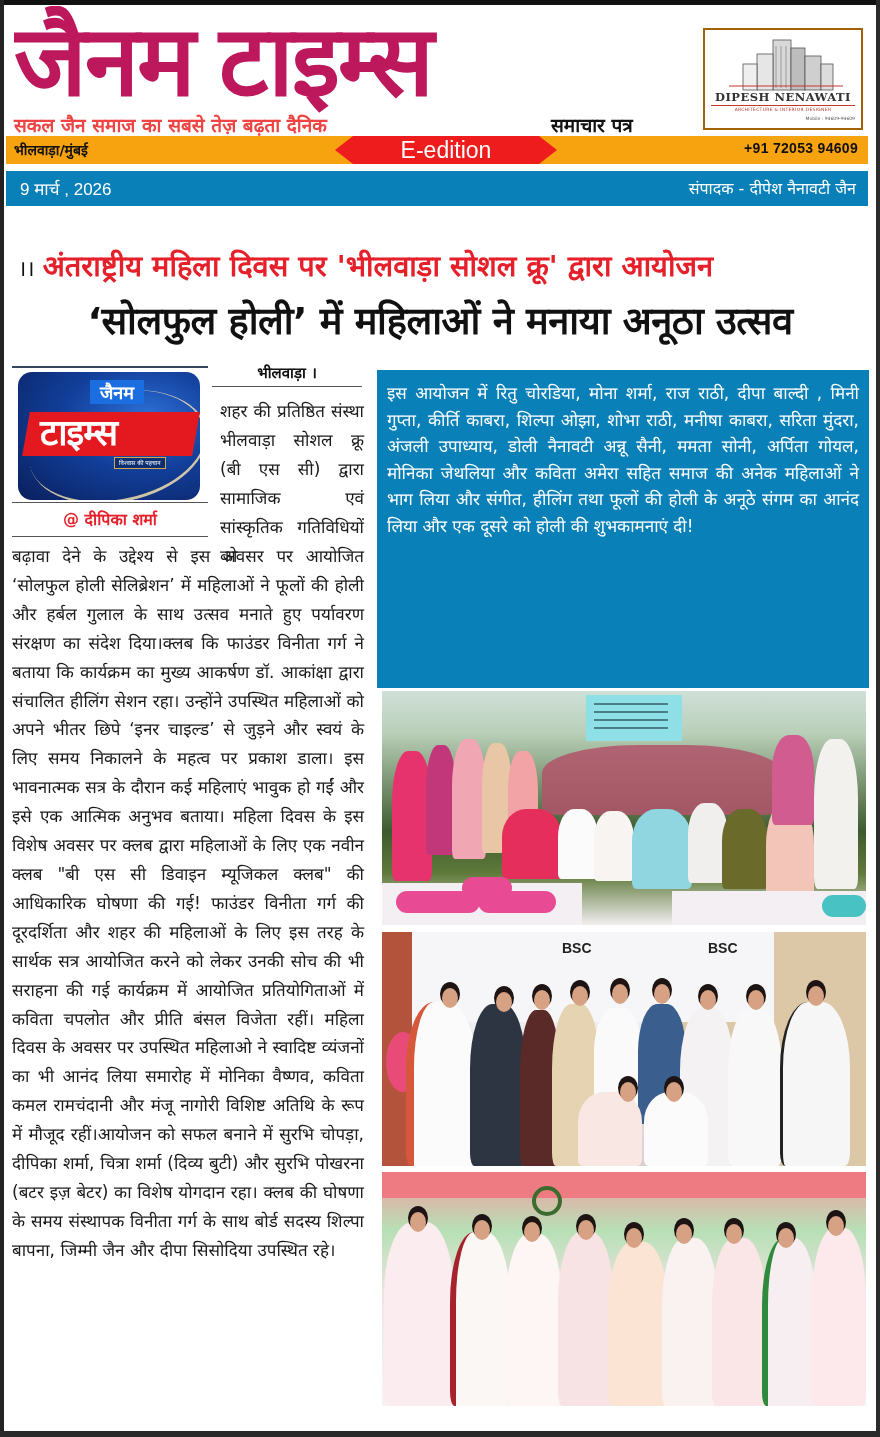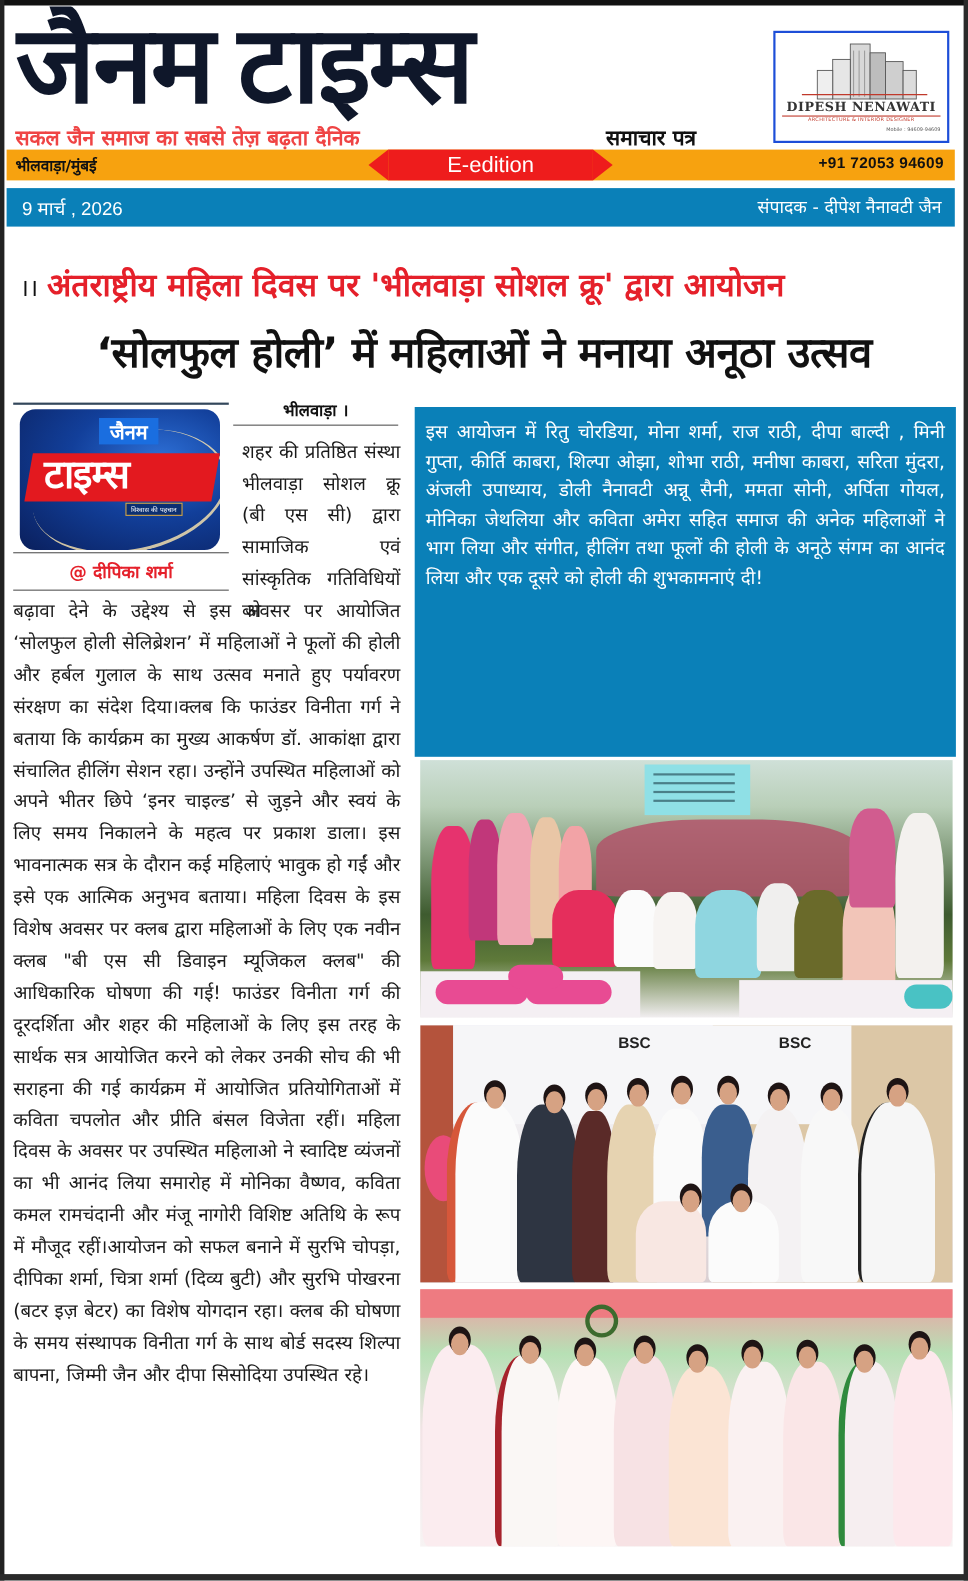--- a/index.html
+++ b/index.html
@@ -6,47 +6,47 @@
   html, body { width: 880px; height: 1437px; background: #ffffff; overflow: hidden; }
   body { font-family: "DejaVu Sans", "Liberation Sans", sans-serif; color: #111; position: relative; }
 
   .frame-top { position: absolute; left: 0; top: 0; width: 880px; height: 5px; background: #111; }
   .frame-left { position: absolute; left: 0; top: 0; width: 4px; height: 1437px; background: #222; }
   .frame-right { position: absolute; right: 0; top: 0; width: 4px; height: 1437px; background: #2a2a2a; }
   .frame-bottom { position: absolute; left: 0; bottom: 0; width: 880px; height: 6px; background: #2a2a2a; }
 
   
   .masthead { position: absolute; left: 6px; top: 6px; width: 868px; height: 128px; }
-  .logo-title { position: absolute; left: 8px; top: 0px; width: 690px; height: 110px; color: #0f172a;
-    font-family: Liberation Serif, serif; font-weight: 900; font-size: 98px; line-height: 110px;
+  .logo-title { position: absolute; left: 8px; top: 0px; width: 690px; height: 110px; color: #be185d;
+    font-family: Liberation Sans, sans-serif; font-weight: 900; font-size: 98px; line-height: 110px;
     letter-spacing: -2px; white-space: nowrap; overflow: hidden; transform: scaleY(1.0); }
   .tagline { position: absolute; left: 8px; top: 106px; font-weight: 700; font-size: 19px; color: #ef4444; white-space: nowrap; }
   .tagline-2 { position: absolute; left: 545px; top: 106px; font-weight: 700; font-size: 19px; color: #111; white-space: nowrap; }
 
-  .ad-box { position: absolute; left: 703px; top: 28px; width: 160px; height: 102px; border: 2px solid #1d4ed8; background: #fff; padding-left: 40px; }
+  .ad-box { position: absolute; left: 703px; top: 28px; width: 160px; height: 102px; border: 2px solid #a16207; background: #fff; padding-left: 40px; }
   .ad-building { position: absolute; left: 22px; top: 6px; width: 118px; height: 56px; }
   .ad-name { position: absolute; left: 0; width: 100%; top: 60px; text-align: center; font-family: "DejaVu Serif", serif; font-size: 11.5px; font-weight: 700; color: #333; letter-spacing: 0.5px; }
   .ad-sub { position: absolute; left: 0; width: 100%; top: 77px; text-align: center; font-size: 4.5px; color: #c0392b; letter-spacing: 0.3px; }
   .ad-mobile { position: absolute; right: 6px; top: 86px; font-size: 4.5px; color: #555; }
   .ad-line { position: absolute; left: 6px; right: 6px; height: 1px; background: #c0392b; }
 
   .orange-band { position: absolute; left: 6px; top: 136px; width: 862px; height: 28px; background: #f7a20f; }
   .band-left { position: absolute; left: 8px; top: 4px; font-weight: 700; font-size: 14px; color: #111; }
   .band-right { position: absolute; right: 10px; top: 4px; font-weight: 700; font-size: 14px; color: #111; font-family: "Liberation Sans", sans-serif; letter-spacing: 0.3px; }
   .edition { position: absolute; left: 347px; top: 0; width: 186px; height: 28px; background: #ee1c1c; color: #fff;
-    font-family: "Liberation Sans", sans-serif; font-size: 20px; text-align: center; line-height: 28px; }
+    font-family: "Liberation Sans", sans-serif; font-size: 23px; text-align: center; line-height: 28px; }
   .edition::before { content: ""; position: absolute; left: -18px; top: 0; border-top: 14px solid transparent; border-bottom: 14px solid transparent; border-right: 18px solid #ee1c1c; }
   .edition::after { content: ""; position: absolute; right: -18px; top: 0; border-top: 14px solid transparent; border-bottom: 14px solid transparent; border-left: 18px solid #ee1c1c; }
 
   .blue-band { position: absolute; left: 6px; top: 171px; width: 862px; height: 35px; background: #0a80b8; color: #fff; }
   .date { position: absolute; left: 14px; top: 6px; font-size: 17px; font-family: "Liberation Sans", sans-serif; }
   .editor { position: absolute; right: 12px; top: 6px; font-size: 16px; }
 
   
-  .kicker { position: absolute; left: 18px; top: 240px; white-space: nowrap; font-weight: 800; font-size: 29px; line-height: 38px; }
+  .kicker { position: absolute; left: 18px; top: 240px; white-space: nowrap; font-weight: 800; font-size: 29px; line-height: 52px; }
   .kicker .bars { color: #111; font-weight: 400; font-size: 22px; margin-right: 8px; }
   .kicker .kt { color: #e5202a; }
   .headline { position: absolute; left: 18px; top: 296px; width: 844px; text-align: center; white-space: nowrap; font-weight: 900; font-size: 38px; line-height: 50px; color: #111; letter-spacing: -0.5px; }
 
   
   .logo-card-rule-top { position: absolute; left: 12px; top: 366px; width: 196px; height: 2px; background: #33475b; }
   .logo-card { position: absolute; left: 18px; top: 372px; width: 182px; height: 128px; border-radius: 14px;
     background: radial-gradient(ellipse at 70% 35%, #2d6fd6 0%, #123f9a 45%, #0a1f5c 100%); overflow: hidden; }
   .lc-jainam { position: absolute; left: 72px; top: 8px; color: #fff; font-weight: 800; font-size: 18px; background: #1a6ee0; padding: 0 10px; }
   .lc-stripe { position: absolute; left: 8px; top: 40px; width: 170px; height: 44px; background: #e3191f; transform: skewX(-10deg); }

